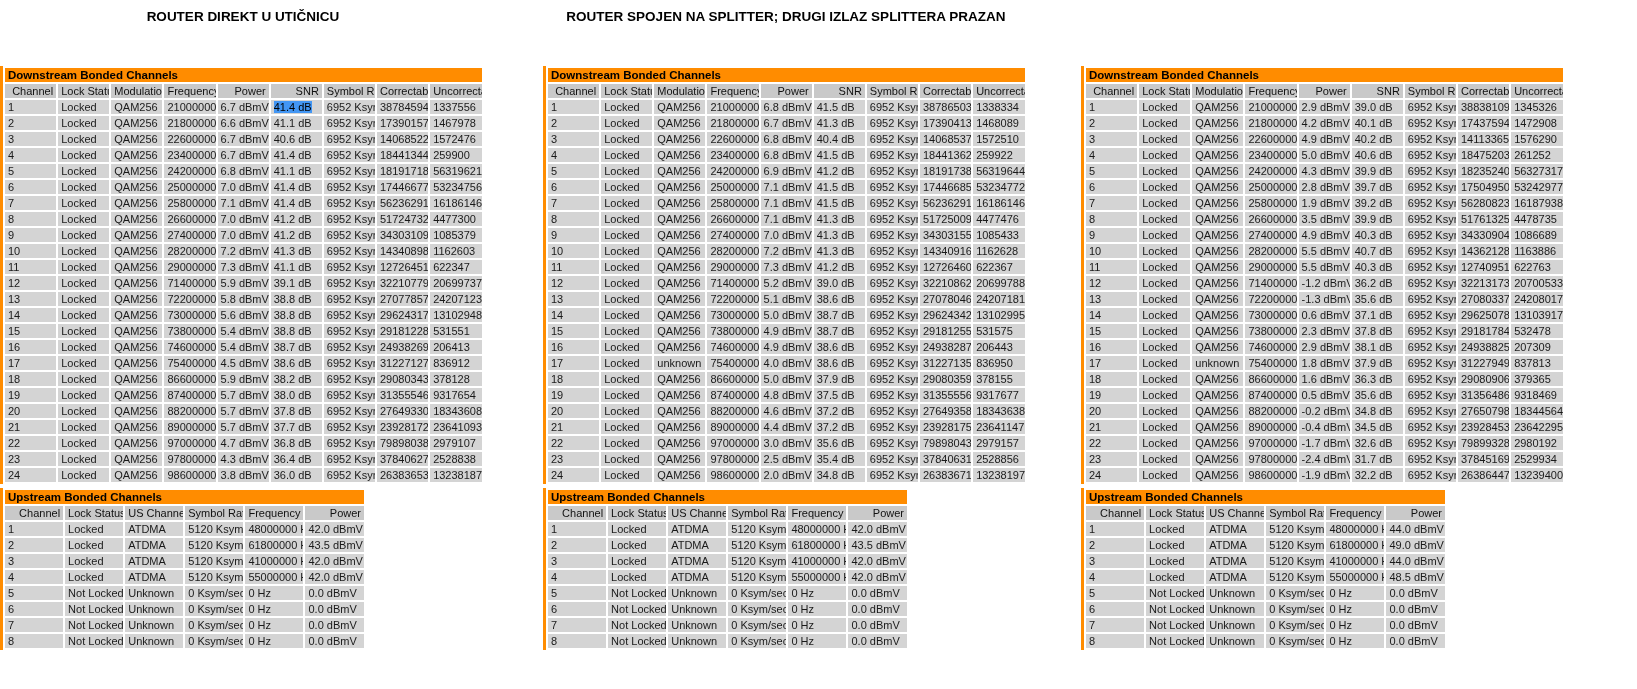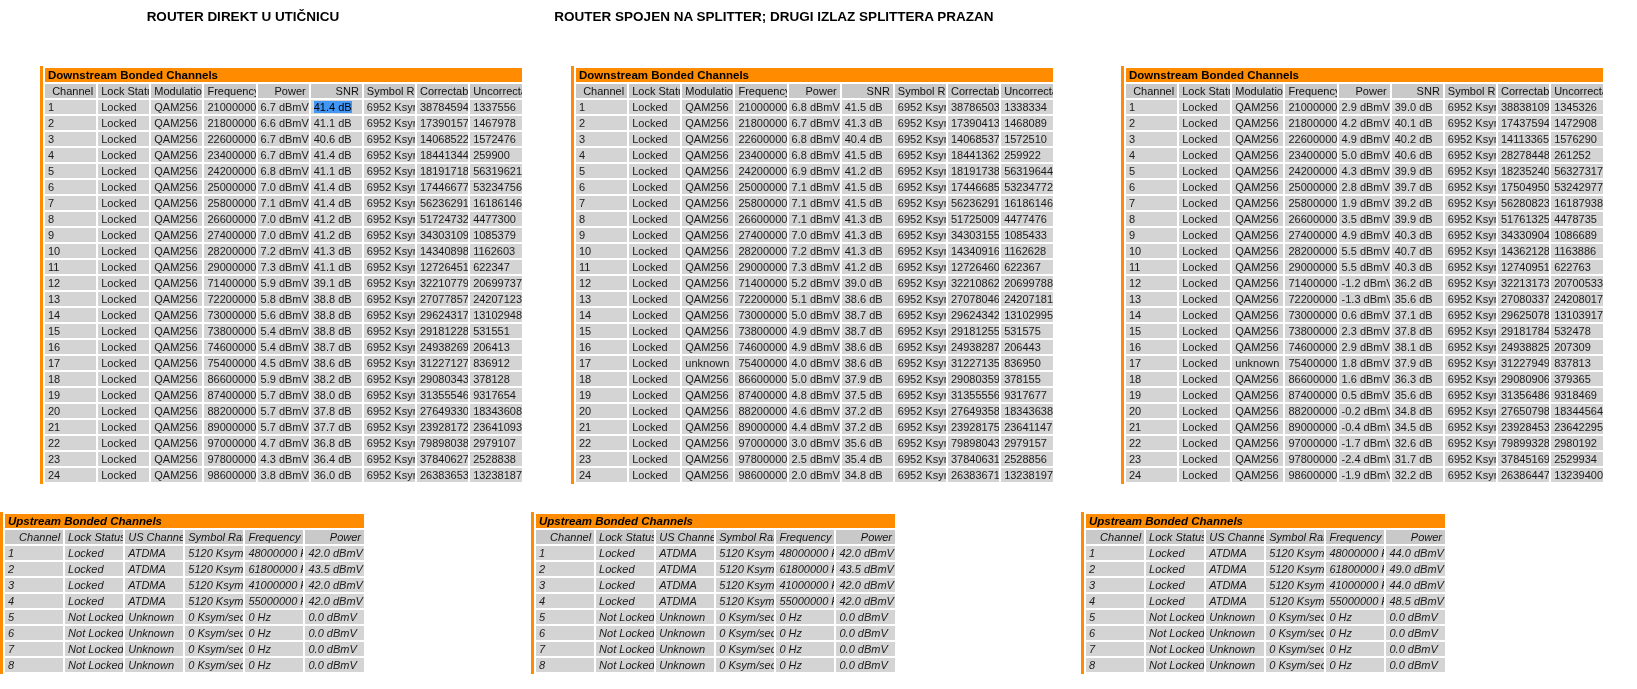--- a/index.html
+++ b/index.html
@@ -2,32 +2,32 @@
 <html><head>
 <meta charset="utf-8">
 <style>
   html,body{margin:0;padding:0;}
   body{
     width:1637px;height:689px;position:relative;background:#ffffff;
     font-family:"Liberation Sans",sans-serif;color:#1a1a1a;overflow:hidden;
   }
   .panel{position:absolute;top:0;width:486px;}
   #panel-0{left:0;}
-  #panel-1{left:531px;}
+  #panel-1{left:543px;}
   #panel-2{left:1081px;}
   .title{
     position:absolute;top:9px;left:-40px;right:-40px;text-align:center;
     font-size:13.5px;font-weight:bold;color:#000;white-space:nowrap;
   }
   table{
     border-collapse:separate;border-spacing:2px;table-layout:fixed;
     border-left:3px solid #ff8c00;
   }
-  table.ds{margin-top:66px;width:484px;margin-left:40px;}
-  table.us{margin-top:28px;width:366px;font-style:italic;}
+  table.ds{margin-top:66px;width:484px;}
+  table.us{margin-top:4px;width:366px;}
   th,td{
     font-size:11px;line-height:12px;font-weight:normal;text-align:left;
     padding:1px 3px;white-space:nowrap;overflow:hidden;background:#d4d4d4;
   }
   th.bar{
     background:#ff8c00;font-weight:bold;font-size:11.5px;color:#000;
   }
   tr.cols th{background:#c9c9c9;color:#111;text-align:right;}
   
   .ds th:nth-child(1),.ds td:nth-child(1){width:30px;}
@@ -842,21 +842,21 @@
           <td>1576290</td>
         </tr>
         <tr>
           <td>4</td>
           <td>Locked</td>
           <td>QAM256</td>
           <td>234000000 Hz</td>
           <td>5.0 dBmV</td>
           <td>40.6 dB</td>
           <td>6952 Ksym/sec</td>
-          <td>28278448</td>
+          <td>18475203</td>
           <td>261252</td>
         </tr>
         <tr>
           <td>5</td>
           <td>Locked</td>
           <td>QAM256</td>
           <td>242000000 Hz</td>
           <td>4.3 dBmV</td>
           <td>39.9 dB</td>
           <td>6952 Ksym/sec</td>

